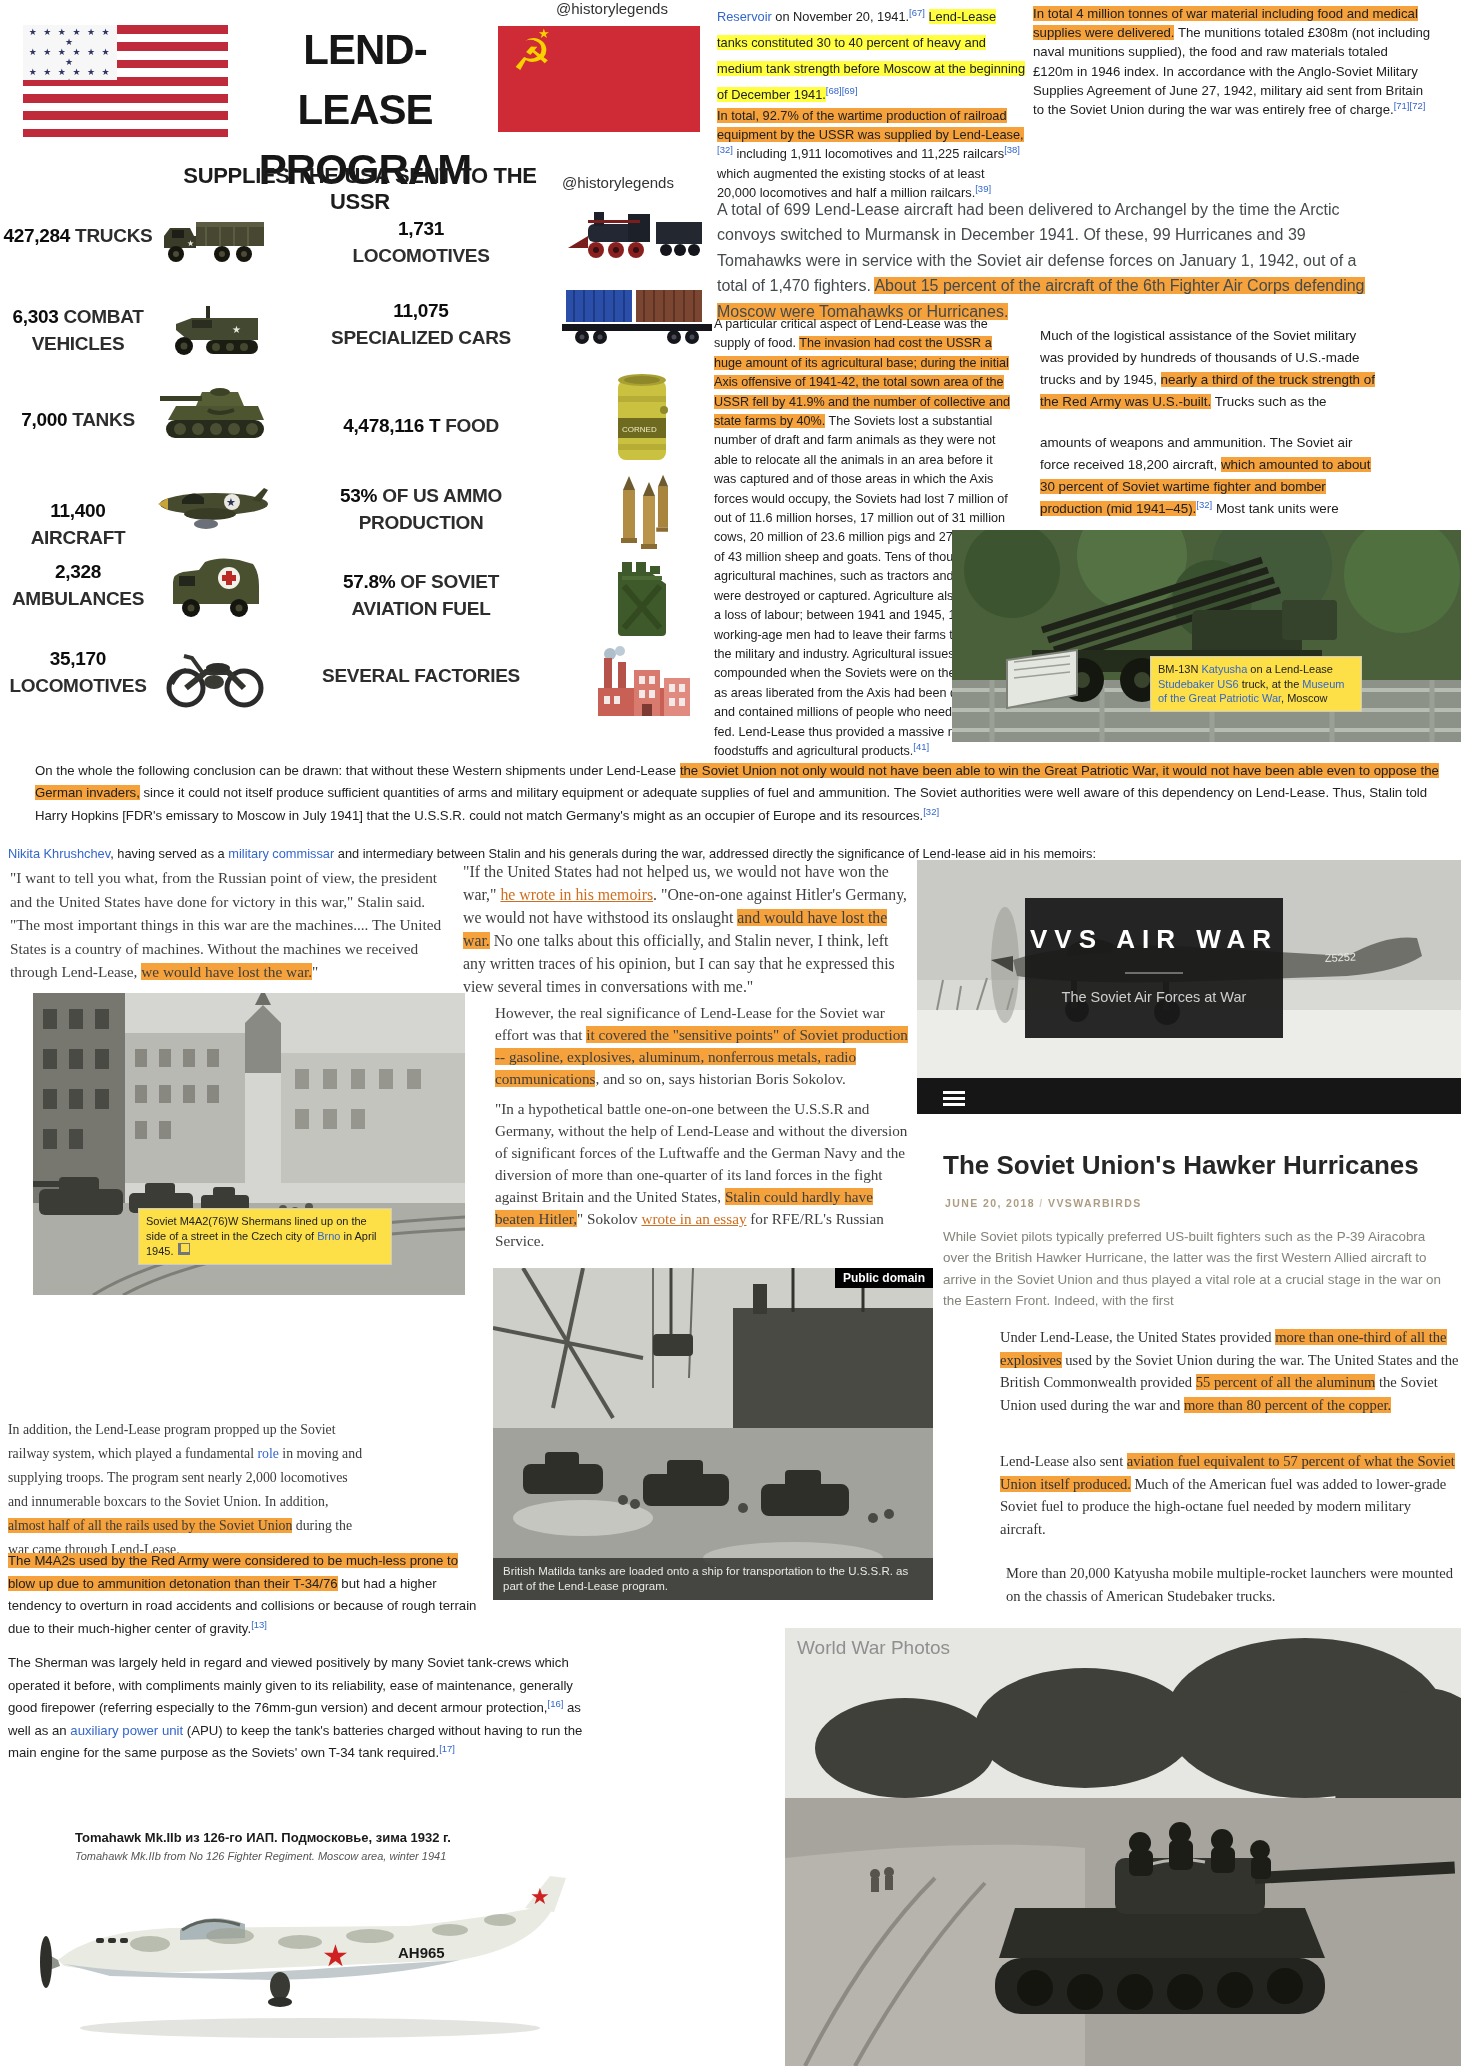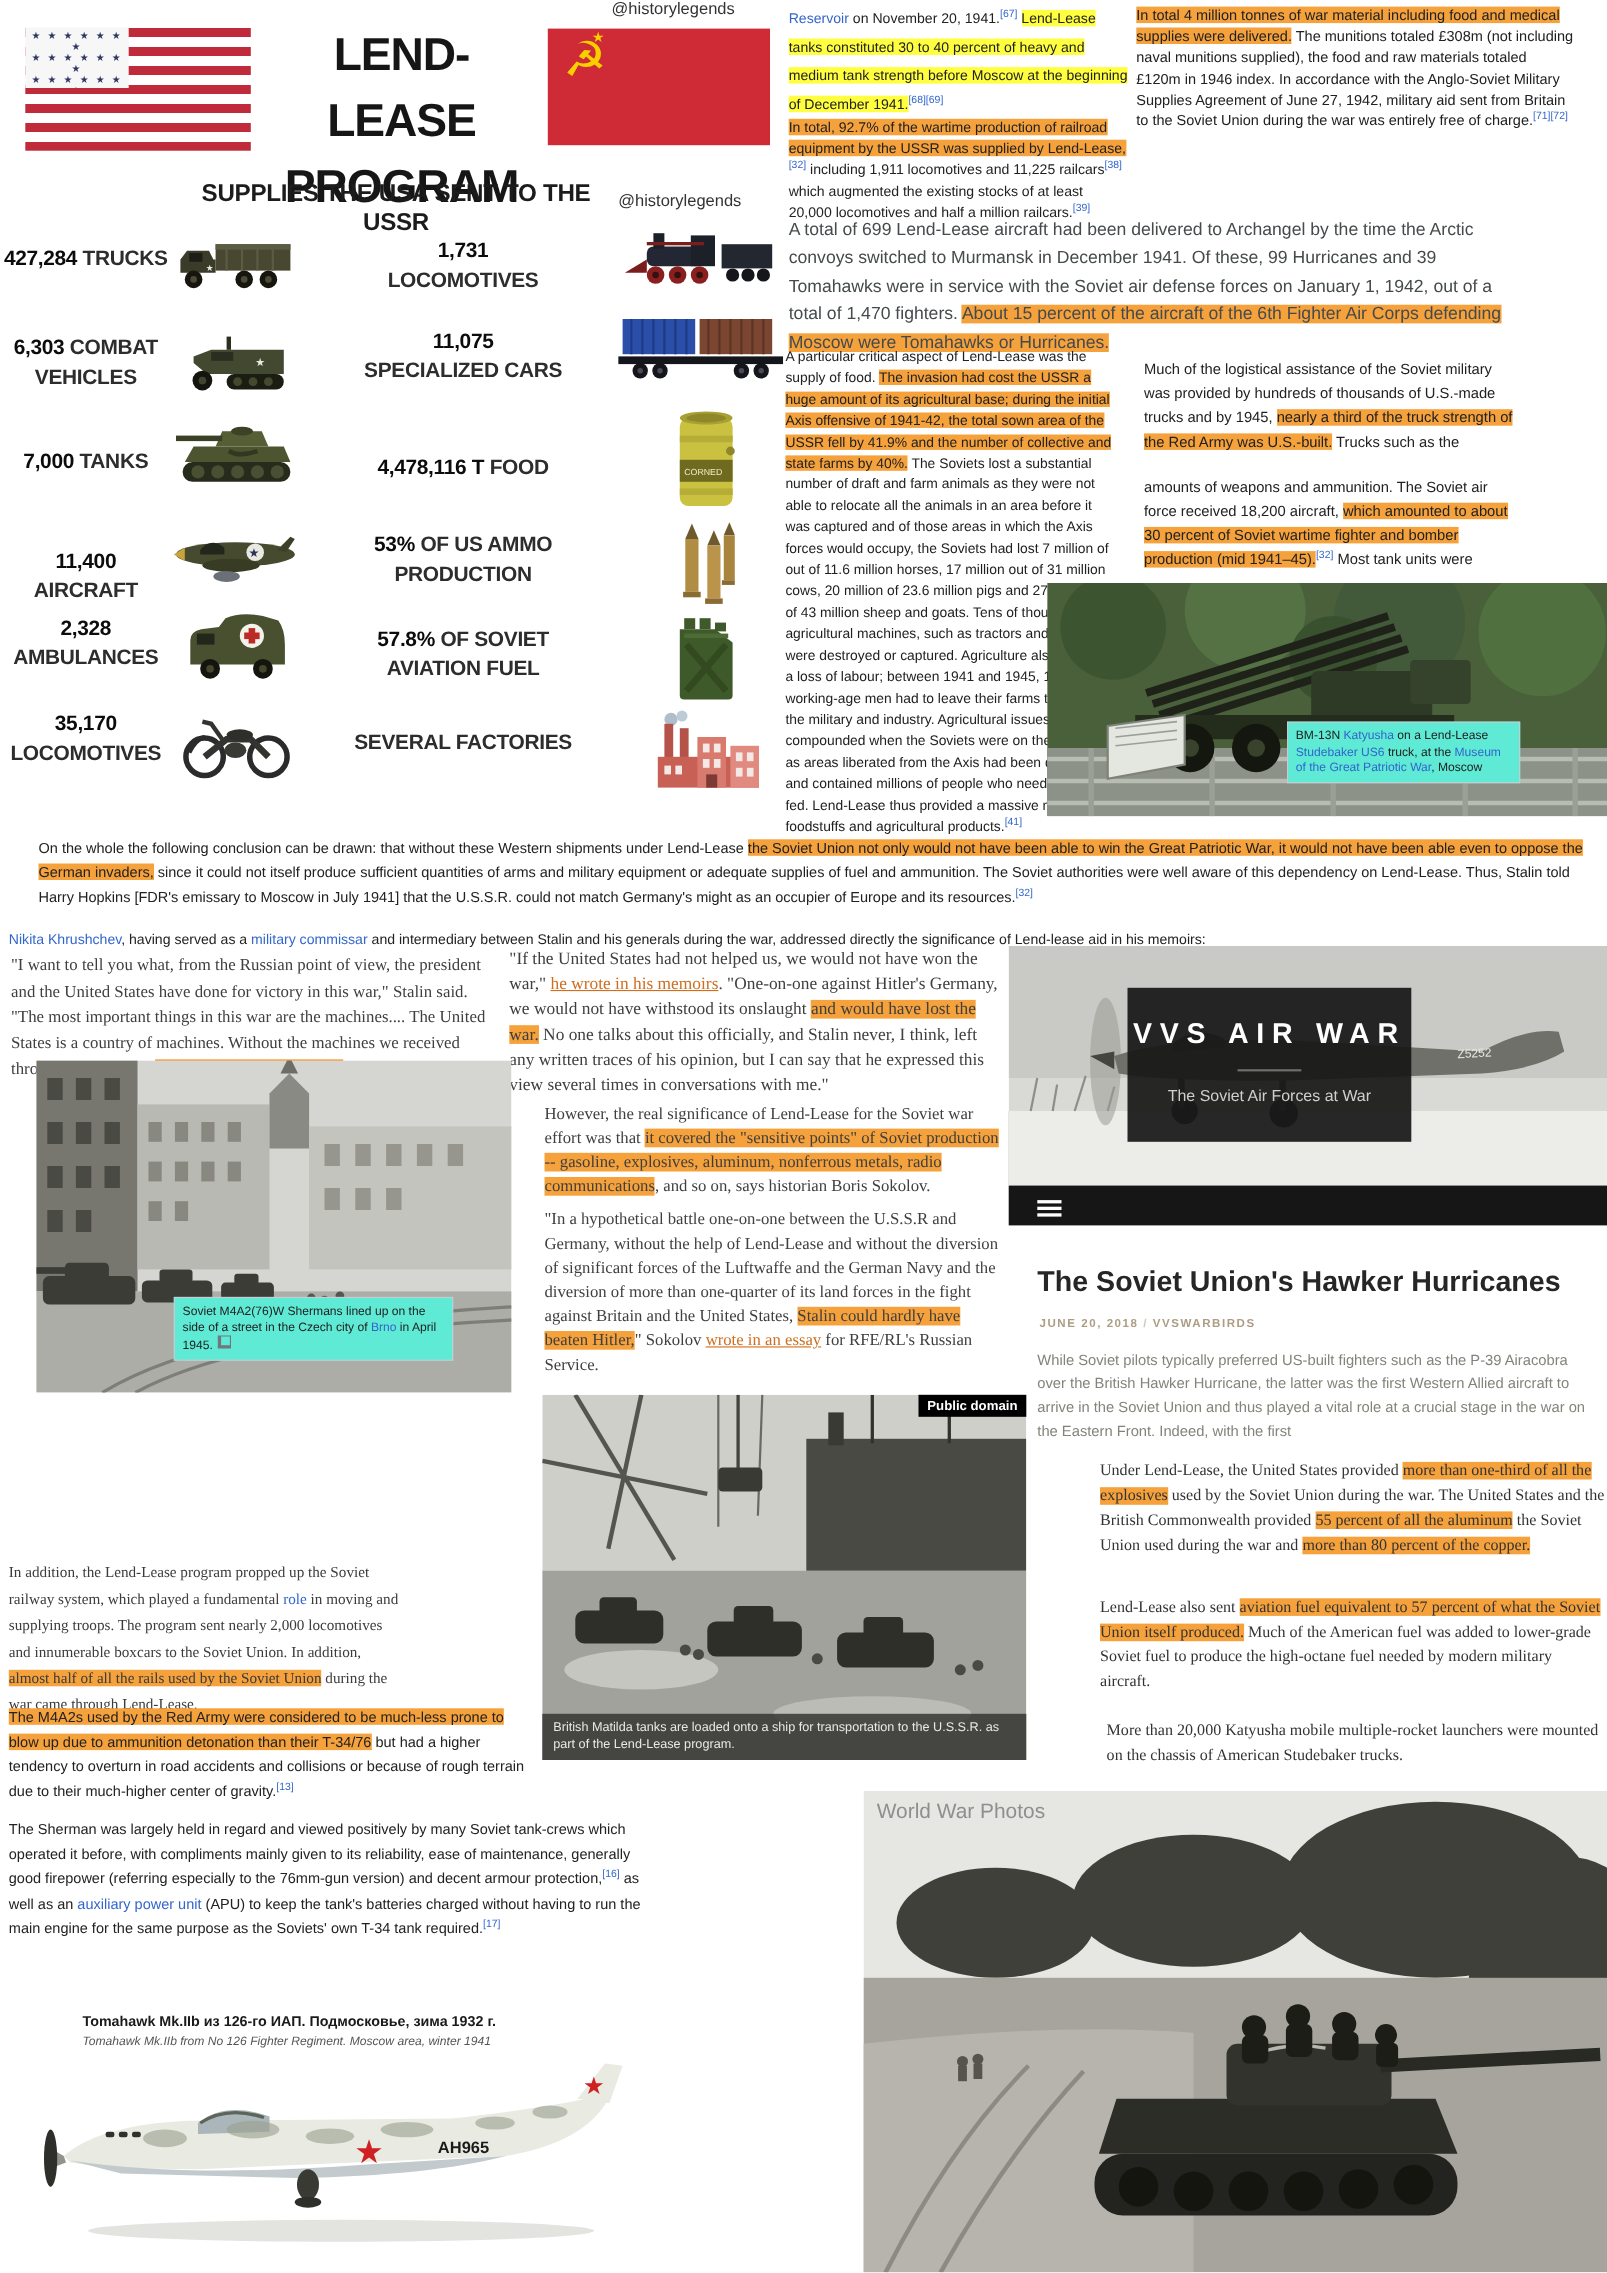--- a/index.html
+++ b/index.html
@@ -32,21 +32,21 @@
   
   .us-flag{background:repeating-linear-gradient(to bottom,#bf2b3a 0 8.7px,#ffffff 8.7px 17.3px);}
   .us-canton{position:absolute;left:0;top:0;width:46%;height:47%;background:#f7f7f7;
              color:#2e3563;font-size:9px;line-height:10px;letter-spacing:2px;padding-top:2px;
              text-align:center;overflow:hidden;}
   .sov-flag{background:#CE2B37;}
   .sov-emblem{position:absolute;left:14px;top:2px;color:#F8D000;font-size:44px;line-height:54px;}
   .sov-star{position:absolute;left:40px;top:0px;color:#F8D000;font-size:13px;}
   
   .cap{font:11px/14.5px "Liberation Sans",sans-serif;color:#202122;}
-  .wcapbox{background:#5eead4;border:1px solid #c8ccd1;padding:5px 7px;margin-left:20px;}
+  .wcapbox{background:#fde047;border:1px solid #c8ccd1;padding:5px 7px;}
   .pd-tag{position:absolute;right:0;top:0;background:#000;color:#fff;font:700 12px/20px "Liberation Sans",sans-serif;padding:0 8px;}
   .matilda-cap{position:absolute;left:0;right:0;bottom:0;background:rgba(42,42,40,.78);
                color:#e9e9e4;font:11.5px/15px "Liberation Sans",sans-serif;padding:6px 10px;}
   
   .vvs-box{position:absolute;background:rgba(24,24,24,.93);text-align:center;}
   .vvs-site{font:700 26px/30px "Liberation Sans",sans-serif;color:#fff;letter-spacing:7px;margin-top:26px;}
   .vvs-sep{width:58px;height:2px;background:#6e6e6e;margin:18px auto 14px auto;}
   .vvs-tag{font:14.5px/18px "Liberation Sans",sans-serif;color:#cfcfcf;}
   .vvs-menubar{position:absolute;background:#161616;}
   .hamb span{display:block;width:22px;height:3px;background:#fff;margin:3px 0;}
@@ -429,21 +429,21 @@
         <span></span>
         <span></span>
         <span></span>
       </div>
     <div class="sicon abs" style="right:30px;top:8px;"></div>
   </div>
 
   <div class="abs serifq" style="left:495px;top:1002px;width:420px;font-size:15.2px;line-height:22px;"><span>However, the real significance of Lend-Lease for the Soviet war effort was that </span><span class="hl-o">it covered the "sensitive points" of Soviet production -- gasoline, explosives, aluminum, nonferrous metals, radio communications</span><span>, and so on, says historian Boris Sokolov.</span></div>
   <div class="abs serifq" style="left:495px;top:1098px;width:420px;font-size:15.2px;line-height:22px;"><span>"In a hypothetical battle one-on-one between the U.S.S.R and Germany, without the help of Lend-Lease and without the diversion of significant forces of the Luftwaffe and the German Navy and the diversion of more than one-quarter of its land forces in the fight against Britain and the United States, </span><span class="hl-o">Stalin could hardly have beaten Hitler,</span><span>" Sokolov </span><span class="lnk-o">wrote in an essay</span><span> for RFE/RL's Russian Service.</span></div>
 
-  <div class="abs" style="left:33px;top:964px;width:432px;height:212px;">
+  <div class="abs" style="left:33px;top:993px;width:432px;height:212px;">
     <svg width="432" height="302" viewBox="0 0 432 302">
       <rect width="432" height="302" fill="#d5d5d1"></rect>
       <rect x="0" y="0" width="92" height="210" fill="#77776f"></rect>
       <g fill="#4a4a44">
           <rect x="10" y="16" width="14" height="20"></rect>
           <rect x="36" y="16" width="14" height="20"></rect>
           <rect x="62" y="16" width="14" height="20"></rect>
           <rect x="10" y="56" width="14" height="20"></rect>
           <rect x="36" y="56" width="14" height="20"></rect>
           <rect x="62" y="56" width="14" height="20"></rect>

